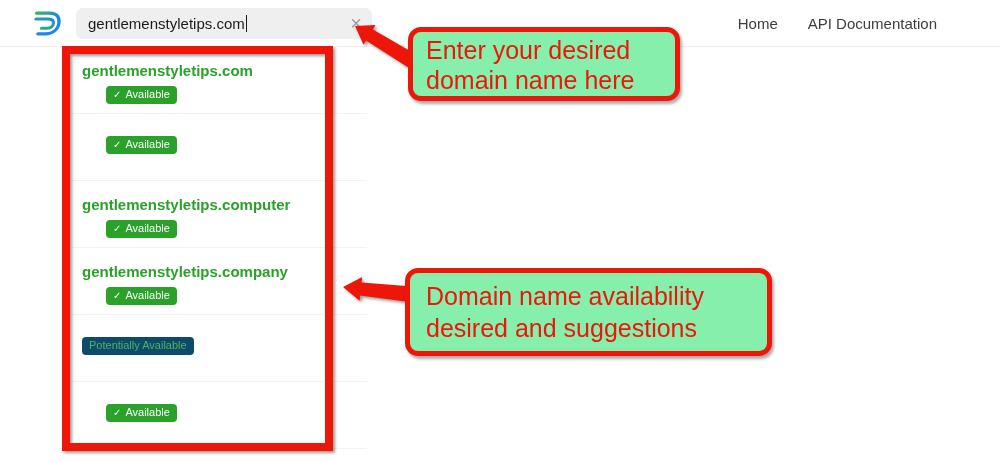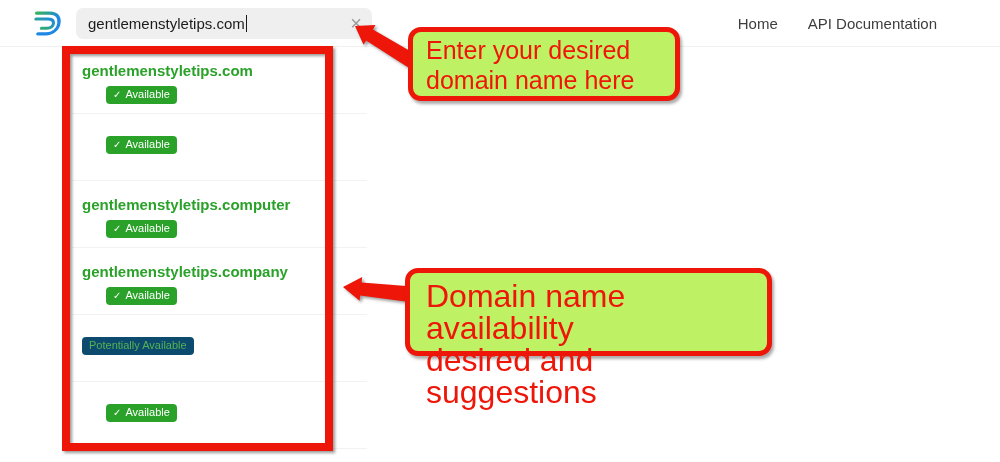--- a/index.html
+++ b/index.html
@@ -27,27 +27,27 @@
   .badge { display:inline-block; margin-top:7px; font-size:11px; line-height:11px;
     padding:3px 7px 4px 7px; border-radius:4px; }
   .badge.available { background:#2aa22a; color:#ffffff;margin-left:24px; }
   .badge.potential { background:#0c4a6e; color:#54b254; }
   .chk { margin-right:4px; font-size:10px; }
 
   
   .redrect { position:absolute; left:62px; top:46px; width:271px; height:405px;
     border:8px solid #ee1509; pointer-events:none; z-index:4;
     filter:drop-shadow(2px 2px 1.5px rgba(70,70,70,.55)); }
-  .ann { position:absolute; background:#bef264; border:5px solid #ee1509; border-radius:13px;
+  .ann { position:absolute; background:#86efac; border:5px solid #ee1509; border-radius:13px;
     color:#ee1509; font-weight:500; z-index:6;
     box-shadow:2px 3px 3px rgba(90,90,90,.5); }
   .ann1 { left:408px; top:27px; width:272px; height:74px;
     font-size:25px; line-height:30px; padding:3px 0 0 13px; }
   .ann2 { left:405px; top:268px; width:367px; height:88px;
-    font-size:32px; line-height:32px; padding:7px 0 8px 16px; }
+    font-size:25px; line-height:32px; padding:7px 0 8px 16px; }
   .arrow { position:absolute; z-index:5; filter:drop-shadow(2px 2px 1.5px rgba(70,70,70,.55)); }
   .arrow1 { left:345px; top:18px; }
   .arrow2 { left:334px; top:271px; }
   .arrow polygon { fill:#ee1509; }
 </style>
 </head>
 <body>
 
 <div class="page">
 

